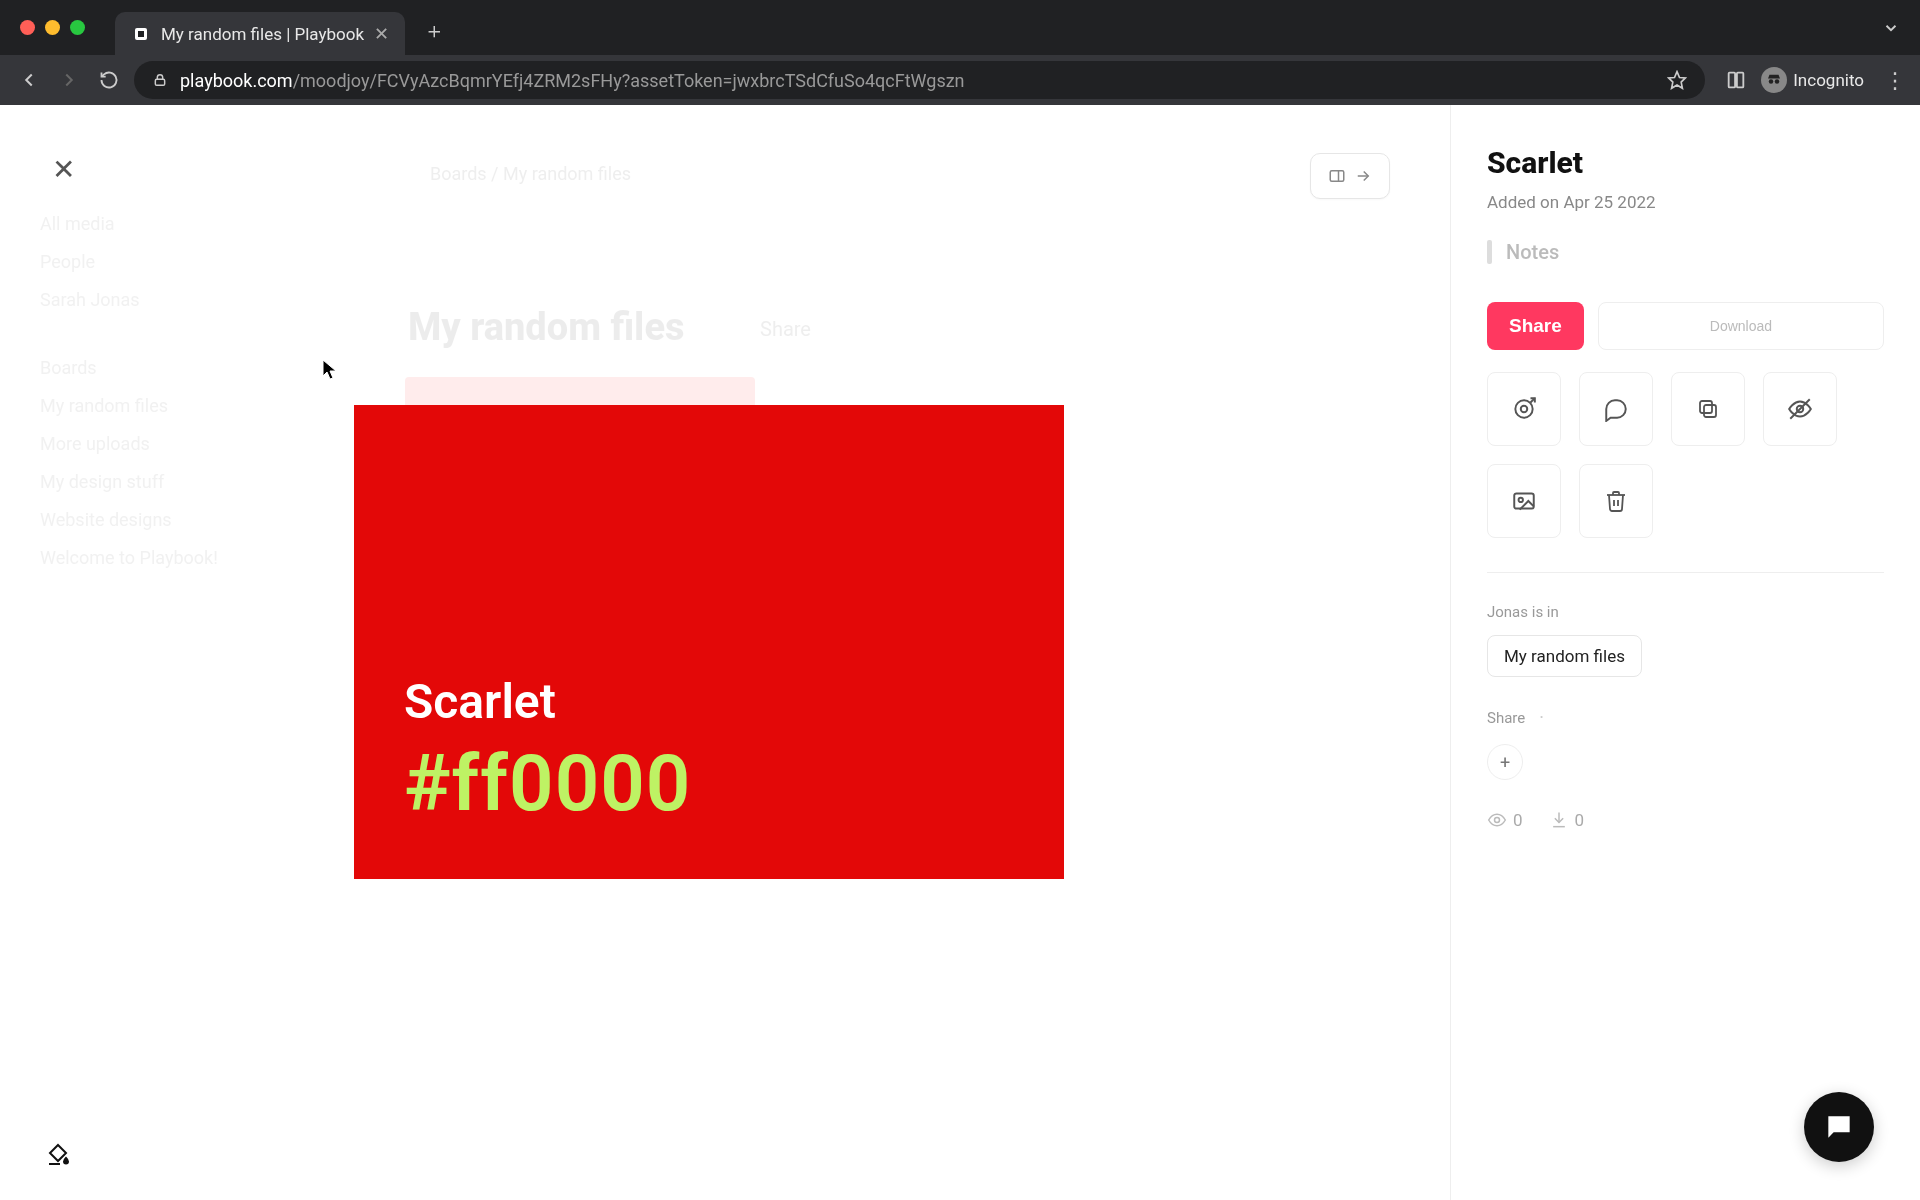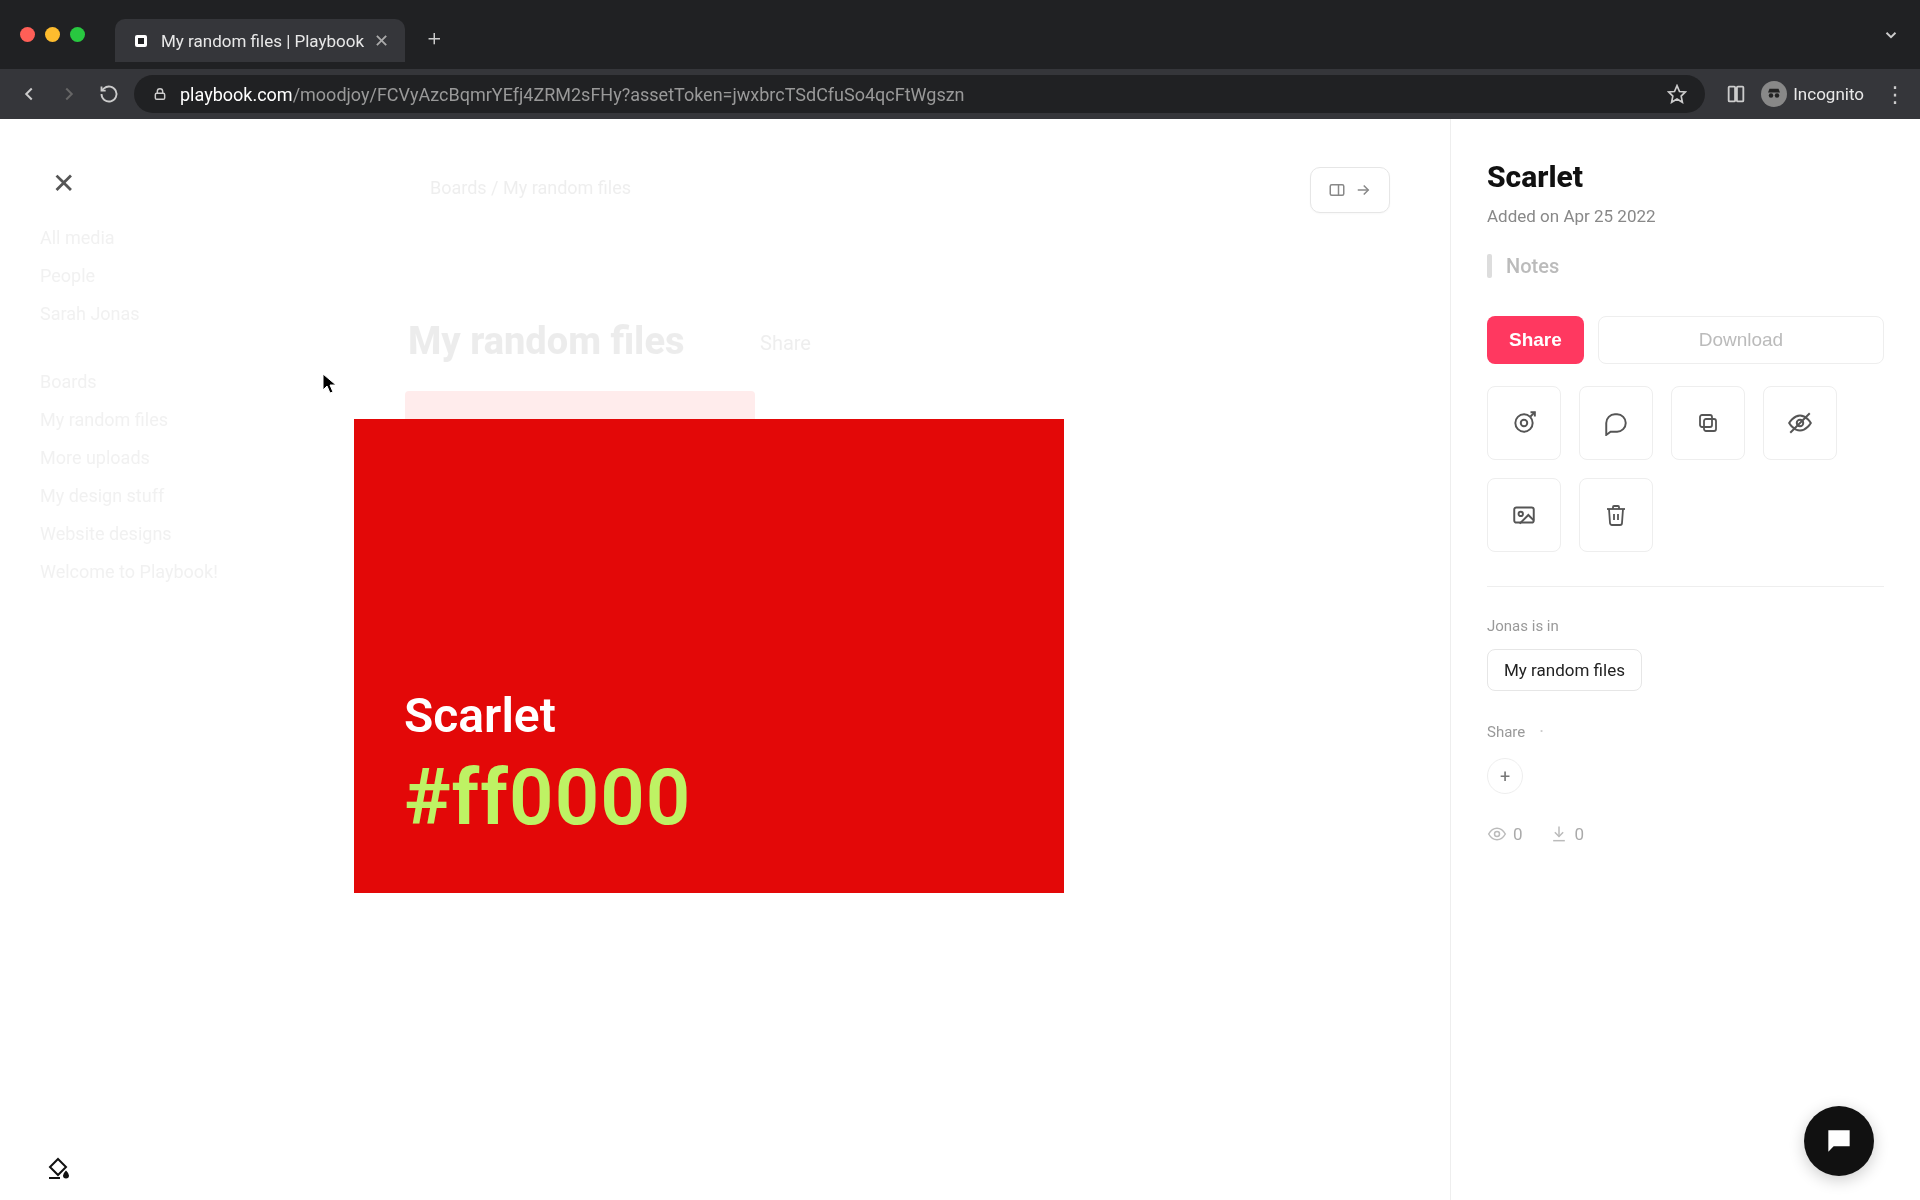--- a/index.html
+++ b/index.html
@@ -7,21 +7,21 @@
   font-family: -apple-system, BlinkMacSystemFont, 'Segoe UI', Roboto, Helvetica, Arial, sans-serif;
   background: #fff;
   width: 1920px;
   height: 1200px;
   overflow: hidden;
 }
 
 
 .browser-chrome { width: 100%; }
 .titlebar {
-  height: 69px;
+  height: 55px;
   background: #202123;
   display: flex;
   align-items: center;
   padding: 0 20px;
 }
 .traffic-lights { display: flex; gap: 10px; margin-right: 30px; }
 .traffic-light { width: 15px; height: 15px; border-radius: 50%; }
 .traffic-red { background: #ff5f57; }
 .traffic-yellow { background: #febc2e; }
 .traffic-green { background: #28c840; }
@@ -192,21 +192,21 @@
   font-size: 19px;
   font-weight: 600;
   padding: 13px 22px;
   border-radius: 8px;
   border: none;
 }
 .download-btn {
   flex: 1;
   border: 1px solid #eee;
   color: #bbb;
-  font-size: 19px;
+  font-size: 14px;
   font-weight: 500;
   border-radius: 8px;
   background: #fff;
 }
 
 .icon-grid {
   display: flex; flex-wrap: wrap; gap: 18px;
   margin-bottom: 34px;
 }
 .icon-tile {

